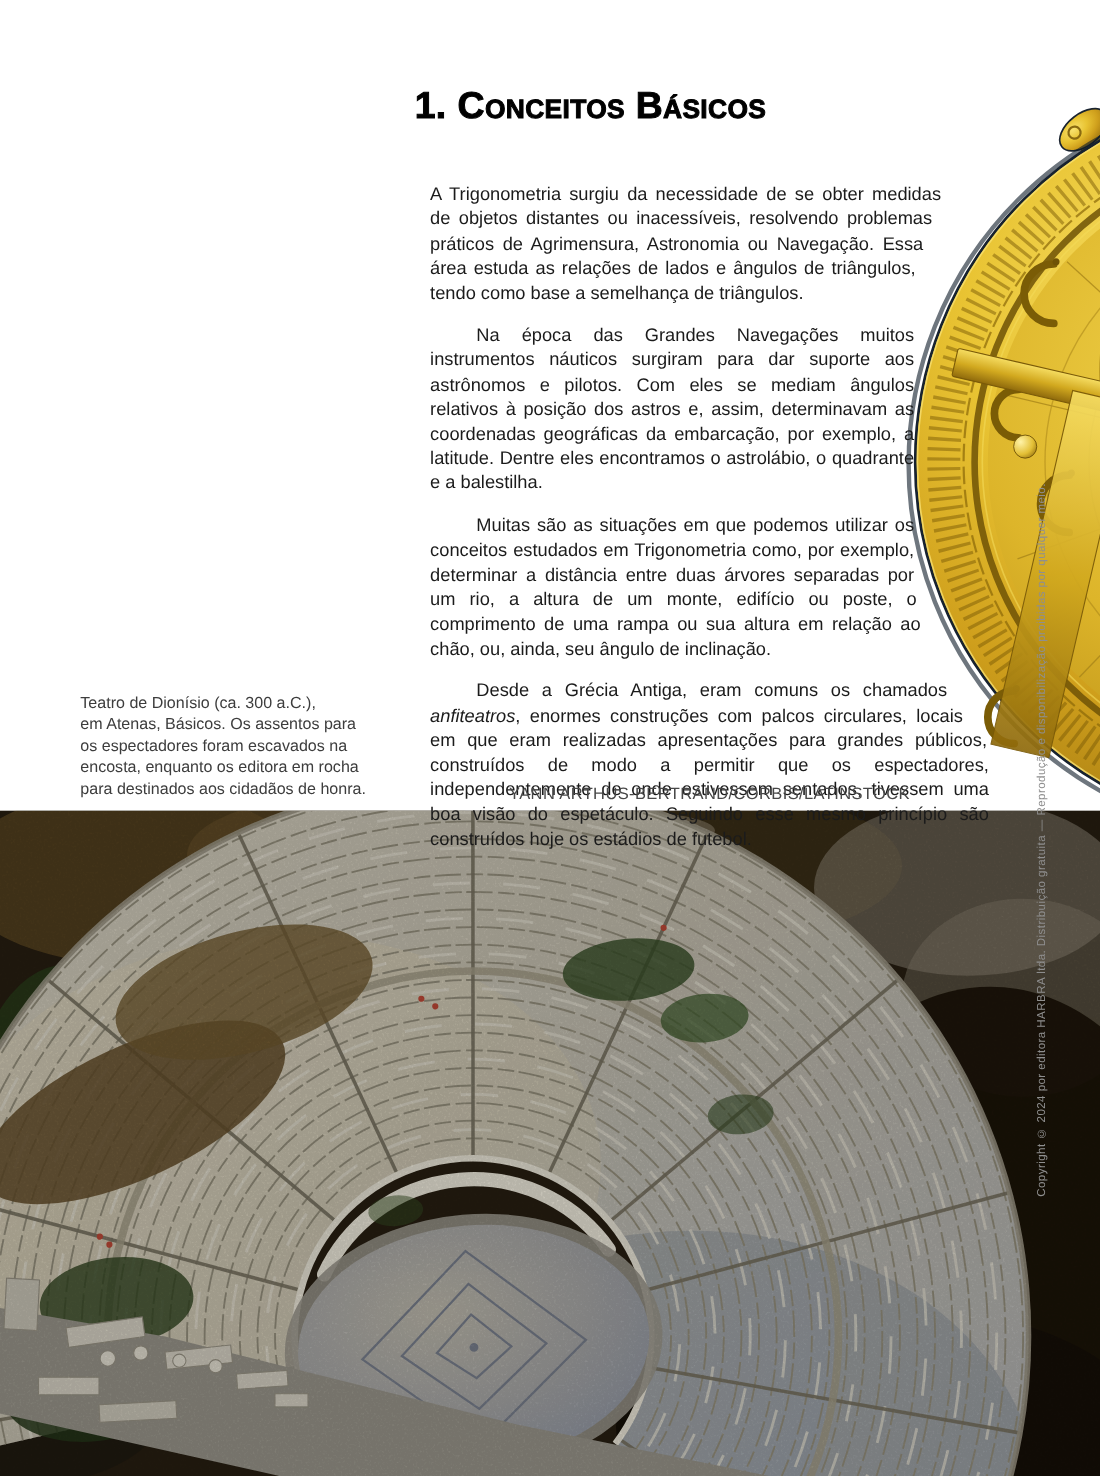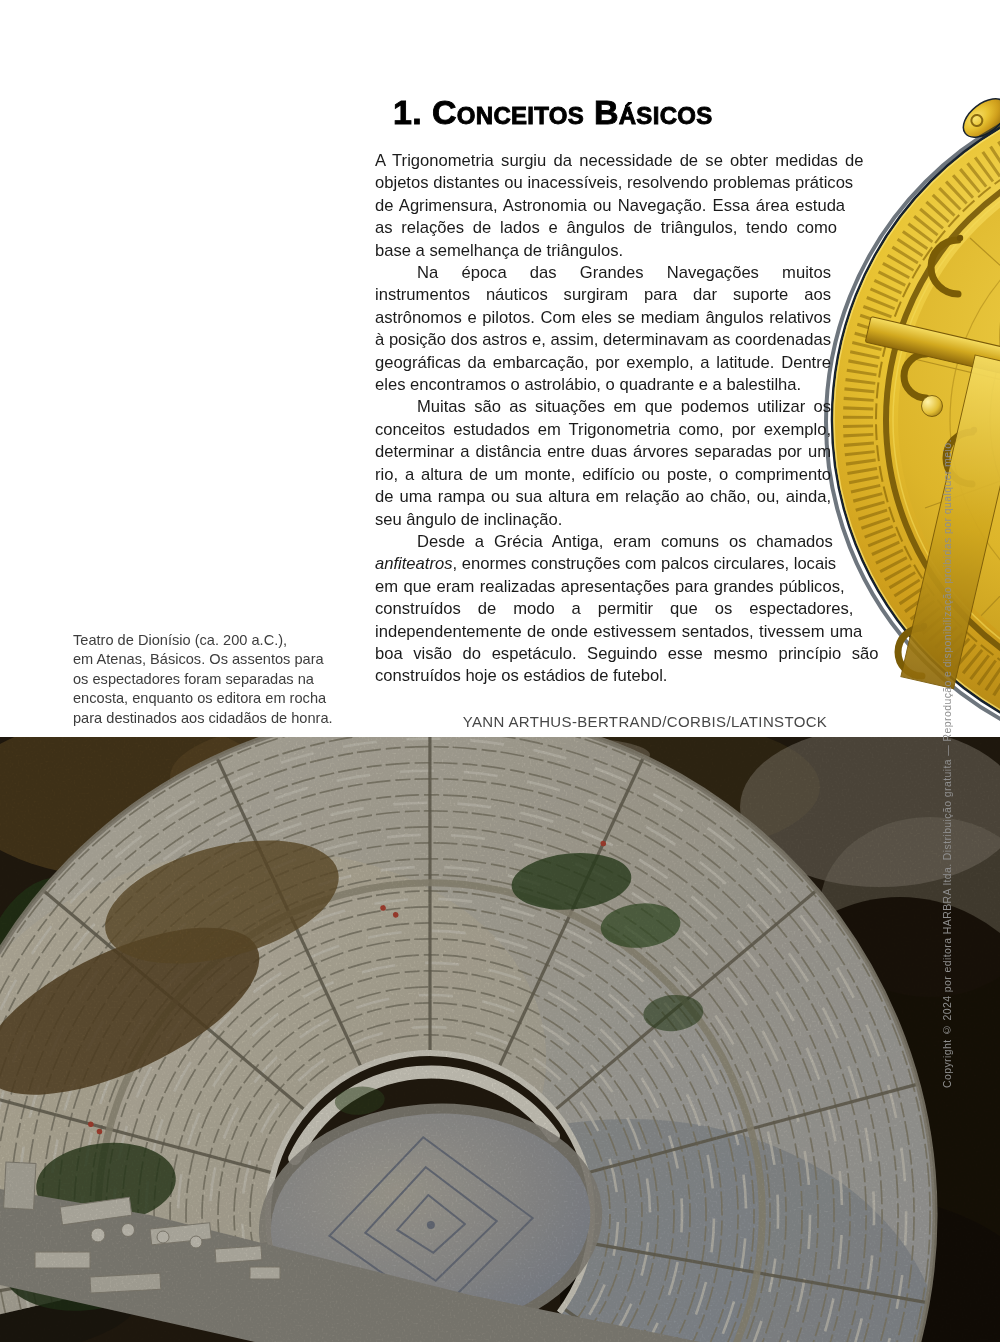--- a/index.html
+++ b/index.html
@@ -1,28 +1,28 @@
 <!DOCTYPE html>
 <html lang="pt"><head>
 <meta charset="utf-8">
 <style>
   html,body{margin:0;padding:0}
   body{width:1000px;height:1342px;background:#ffffff;font-family:"Liberation Sans",sans-serif;position:relative;overflow:hidden}
   .page{position:absolute;inset:0;background:#fff}
 
   
-  .title{position:absolute;left:377px;top:80px;margin:16px;color:#000;font-weight:bold;z-index:5}
+  .title{position:absolute;left:377px;top:80px;margin:0;color:#000;font-weight:bold;z-index:5}
   .tline{font-size:34px;line-height:33px;letter-spacing:.3px;white-space:nowrap}
   .tcaps{font-variant:small-caps;-webkit-text-stroke:.9px #000}
   .tnum{margin-right:10px;-webkit-text-stroke:.9px #000}
   .t2{padding-left:41px}
 
   
   .article{position:absolute;left:375px;top:150px;width:540px;font-size:16.6px;line-height:22.4px;text-align:justify;color:#1b1b1b;z-index:5;hyphens:auto}
-  .article p{margin:0}
+  .article p{margin:16px}
   .ind{text-indent:42px}
   .wrapSpacer{float:right;width:84px;height:452px;margin-top:64px;
     shape-outside:polygon(100% 0%,45% 6%,14% 20%,0% 42%,2% 60%,18% 78%,52% 92%,100% 100%);shape-margin:10px}
 
   .caption{position:absolute;left:73px;top:631px;font-size:14.6px;line-height:19.4px;color:#3d3d3d;z-index:5}
   .credit{position:absolute;left:375px;top:713px;width:540px;text-align:center;font-size:15px;letter-spacing:.35px;color:#474747;z-index:5}
 
   .astrolabe{position:absolute;left:820px;top:88px;width:180px;height:650px;overflow:hidden;z-index:2}
   .photo{position:absolute;left:0;top:737px;width:1000px;height:605px;overflow:hidden;background:#241c10;z-index:1}
   .photo svg,.astrolabe svg{display:block}
@@ -266,23 +266,23 @@
 
   <div class="article">
     <div class="wrapSpacer"></div>
     <p>A Trigonometria surgiu da necessidade de se obter medidas de objetos distantes ou inacessíveis, resolvendo problemas práticos de Agrimensura, Astronomia ou Navegação. Essa área estuda as relações de lados e ângulos de triângulos, tendo como base a semelhança de triângulos.</p>
     <p class="ind">Na época das Grandes Navegações muitos instrumentos náuticos surgiram para dar suporte aos astrônomos e pilotos. Com eles se mediam ângulos relativos à posição dos astros e, assim, determinavam as coordenadas geográficas da embarcação, por exemplo, a latitude. Dentre eles encontramos o astrolábio, o quadrante e a balestilha.</p>
     <p class="ind">Muitas são as situações em que podemos utilizar os conceitos estudados em Trigonometria como, por exemplo, determinar a distância entre duas árvores separadas por um rio, a altura de um monte, edifício ou poste, o comprimento de uma rampa ou sua altura em relação ao chão, ou, ainda, seu ângulo de inclinação.</p>
     <p class="ind"><span>Desde a Grécia Antiga, eram comuns os chamados </span><i>anfiteatros</i><span>, enormes construções com palcos circulares, locais em que eram realizadas apresentações para grandes públicos, construídos de modo a permitir que os espectadores, independentemente de onde estivessem sentados, tivessem uma boa visão do espetáculo. Seguindo esse mesmo princípio são construídos hoje os estádios de futebol.</span></p>
   </div>
 
   <div class="caption">
-    <div>Teatro de Dionísio (ca. 200 a.C.),</div>
+    <div>Teatro de Dionísio (ca. 300 a.C.),</div>
     <div>em Atenas, Básicos. Os assentos para</div>
-    <div>os espectadores foram separadas na</div>
+    <div>os espectadores foram escavados na</div>
     <div>encosta, enquanto os editora em rocha</div>
     <div>para destinados aos cidadãos de honra.</div>
   </div>
 
   <div class="credit">YANN ARTHUS-BERTRAND/CORBIS/LATINSTOCK</div>
 
   <div class="vcopy">Copyright © 2024 por editora HARBRA ltda. Distribuição gratuita — Reprodução e disponibilização proibidas por qualquer meio.</div>
 
 </div>
 

